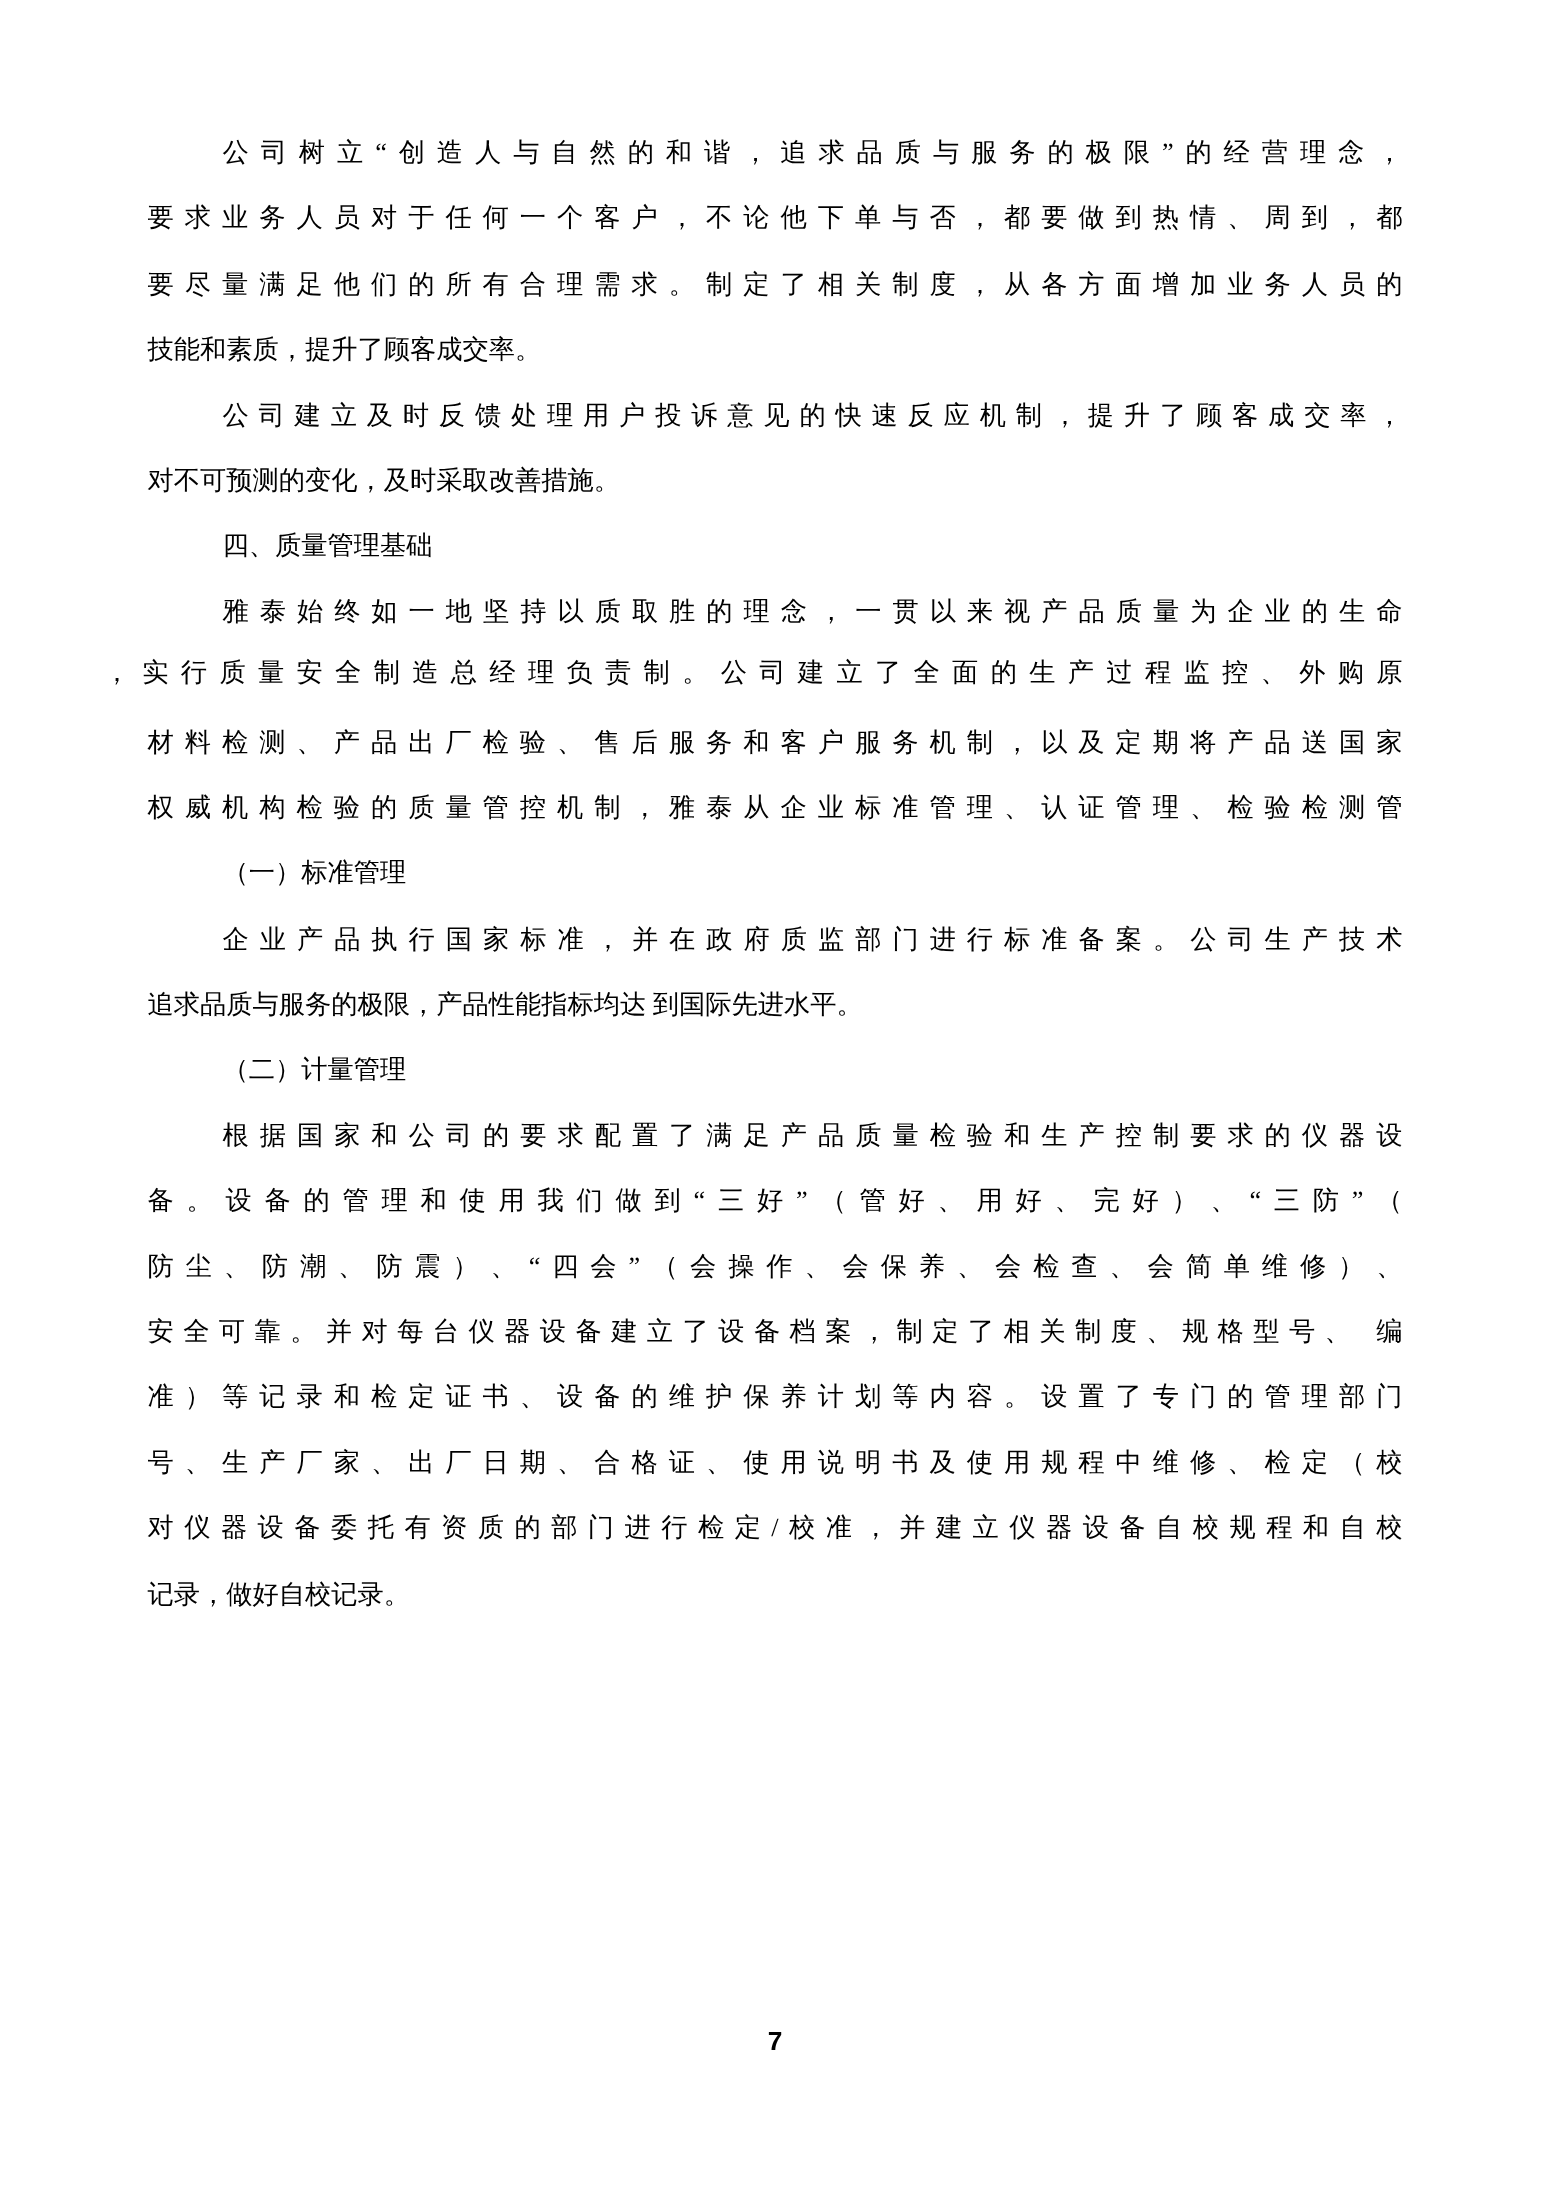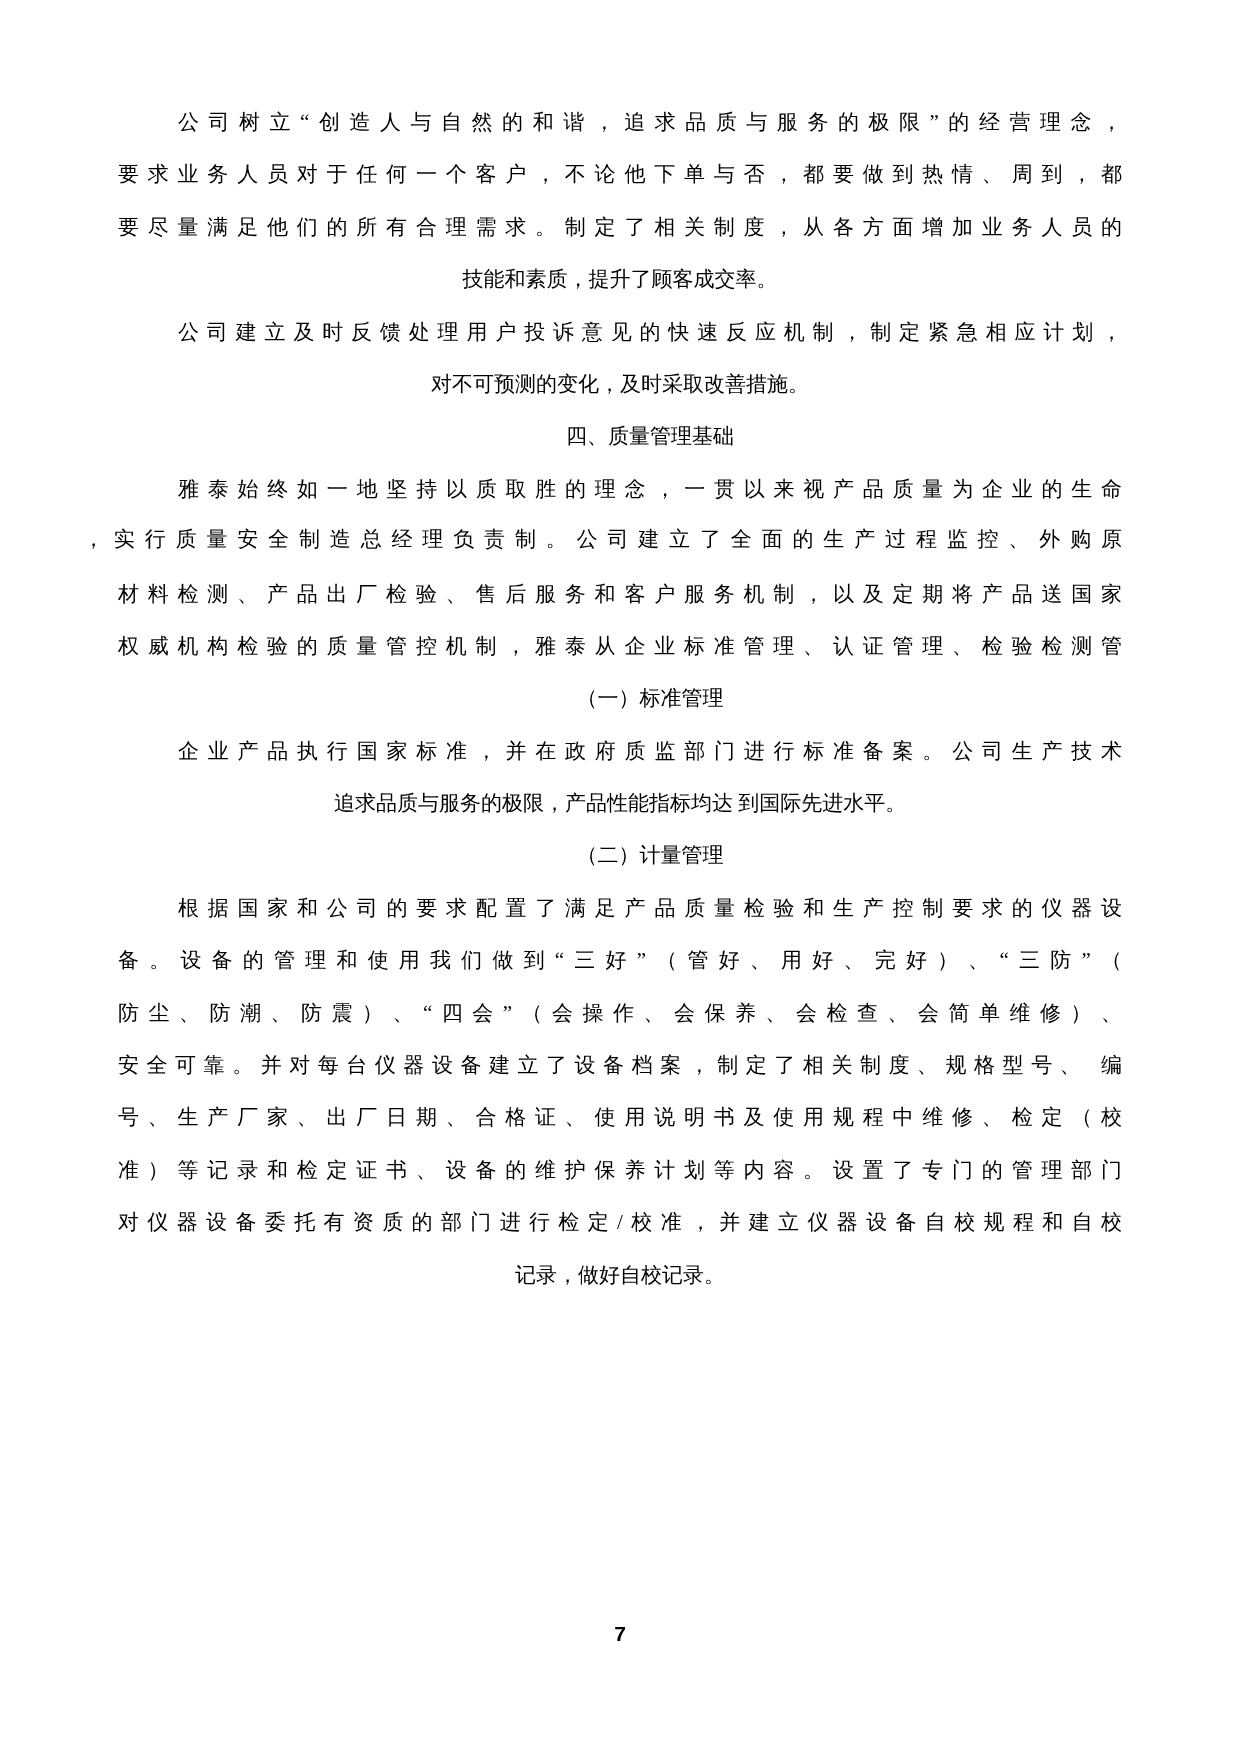--- a/index.html
+++ b/index.html
@@ -20,21 +20,21 @@
     left: 118px;
     top: 96px;
     width: 1004px;
     font-family: "Liberation Serif", "DejaVu Serif", serif;
     font-size: 21px;
     color: #000000;
   }
   .line {
     height: 52.4px;
     line-height: 52.4px;
-    text-align: center;
+    text-align: left;
     white-space: normal;
   }
   .line.j {
     text-align: justify;
     text-align-last: justify;
   }
   .line.ind {
     text-indent: 60px;
   }
   .line.hang {
@@ -55,34 +55,34 @@
 </style>
 </head>
 <body>
 
 <div class="page">
   <div class="textblock">
       <div class="line j ind">公司树立“创造人与自然的和谐，追求品质与服务的极限”的经营理念，</div>
       <div class="line j">要求业务人员对于任何一个客户，不论他下单与否，都要做到热情、周到，都</div>
       <div class="line j">要尽量满足他们的所有合理需求。制定了相关制度，从各方面增加业务人员的</div>
       <div class="line">技能和素质，提升了顾客成交率。</div>
-      <div class="line j ind">公司建立及时反馈处理用户投诉意见的快速反应机制，制定紧急相应计划，</div>
+      <div class="line j ind">公司建立及时反馈处理用户投诉意见的快速反应机制，提升了顾客成交率，</div>
       <div class="line">对不可预测的变化，及时采取改善措施。</div>
       <div class="line ind">四、质量管理基础</div>
       <div class="line j ind">雅泰始终如一地坚持以质取胜的理念，一贯以来视产品质量为企业的生命</div>
       <div class="line j hang">，实行质量安全制造总经理负责制。公司建立了全面的生产过程监控、外购原</div>
       <div class="line j">材料检测、产品出厂检验、售后服务和客户服务机制，以及定期将产品送国家</div>
       <div class="line j">权威机构检验的质量管控机制，雅泰从企业标准管理、认证管理、检验检测管</div>
       <div class="line ind">（一）标准管理</div>
       <div class="line j ind">企业产品执行国家标准，并在政府质监部门进行标准备案。公司生产技术</div>
       <div class="line">追求品质与服务的极限，产品性能指标均达 到国际先进水平。</div>
       <div class="line ind">（二）计量管理</div>
       <div class="line j ind">根据国家和公司的要求配置了满足产品质量检验和生产控制要求的仪器设</div>
       <div class="line j">备。设备的管理和使用我们做到“三好”（管好、用好、完好）、“三防”（</div>
       <div class="line j">防尘、防潮、防震）、“四会”（会操作、会保养、会检查、会简单维修）、</div>
       <div class="line j">安全可靠。并对每台仪器设备建立了设备档案，制定了相关制度、规格型号、 编</div>
+      <div class="line j">准）等记录和检定证书、设备的维护保养计划等内容。设置了专门的管理部门</div>
       <div class="line j">号、生产厂家、出厂日期、合格证、使用说明书及使用规程中维修、检定（校</div>
-      <div class="line j">准）等记录和检定证书、设备的维护保养计划等内容。设置了专门的管理部门</div>
       <div class="line j">对仪器设备委托有资质的部门进行检定/校准，并建立仪器设备自校规程和自校</div>
       <div class="line">记录，做好自校记录。</div>
     </div>
   <div class="page-number">7</div>
 </div>
 
 </body></html>

